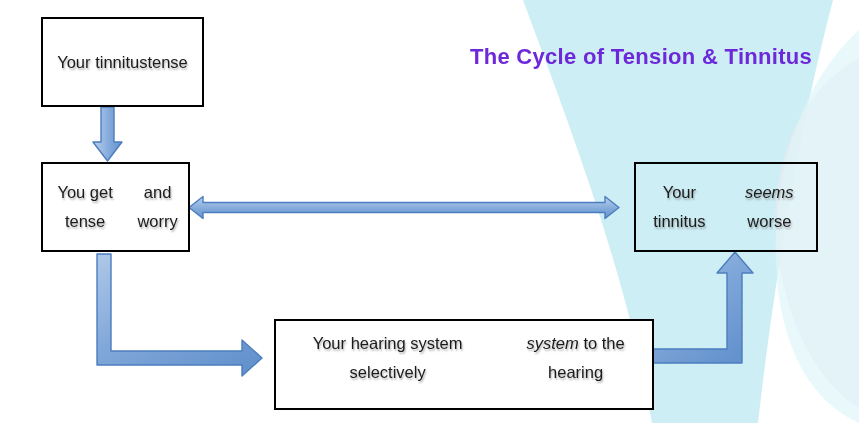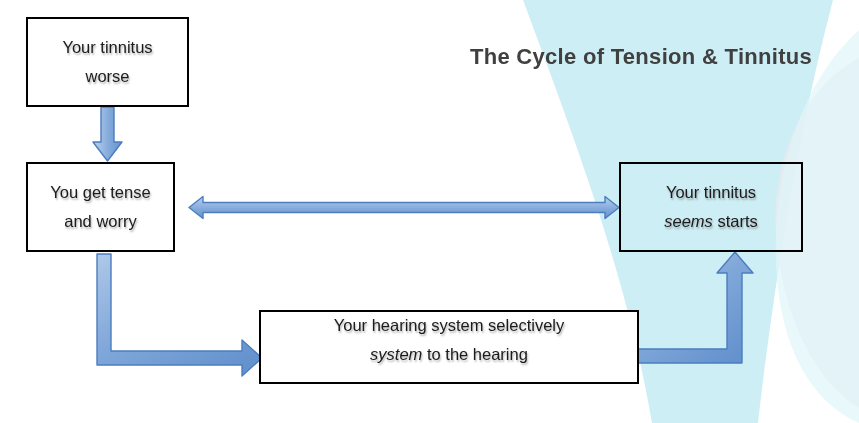--- a/index.html
+++ b/index.html
@@ -26,47 +26,48 @@
   .diagram-title {
     position: absolute;
     z-index: 2;
     left: 428px;
     top: 44px;
     width: 426px;
     text-align: center;
     font-size: 22px;
     font-weight: bold;
     letter-spacing: 0.3px;
-    color: #404040;
+    color: #6d28d9;
   }
   .node {
     position: absolute;
     z-index: 2;
     box-sizing: border-box;
     border: 2.5px solid #000000;
     background: #ffffff;
     display: flex;
-    flex-direction: column;
+    flex-direction: row;
     align-items: center;
     justify-content: center;
     text-align: center;
     font-size: 16.5px;
     line-height: 29px;
     color: #1b1b1b;
     text-shadow: 1px 2px 2px rgba(90,90,90,0.45);
+    margin-left: 15px;
   }
   .node--transparent { background: transparent; }
   .node .em {
     font-style: italic;
     font-weight: normal;
   }
   #box-start   { left: 26px;  top: 17px;  width: 163px; height: 90px; }
   #box-tense   { left: 26px;  top: 162px; width: 149px; height: 90px; }
   #box-worse   { left: 619px; top: 162px; width: 184px; height: 90px; }
-  #box-attends { left: 259px; top: 310px; width: 380px; height: 74px; padding-bottom: 14px; }
+  #box-attends { left: 259px; top: 319px; width: 380px; height: 91px; padding-bottom: 14px; }
 </style>
 </head>
 <body>
 
 <div class="canvas">
 
   <svg class="bg-svg" viewBox="0 0 859 423" aria-hidden="true">
     <path d="M523,0 C575,140 628,280 652,423 L758,423 C772,300 796,140 833,0 Z" fill="#cdeef5"></path>
     <path d="M859,58 C795,92 763,180 780,268 C793,338 822,385 859,408 L859,58 Z" fill="#e6eaf1" opacity="0.85"></path>
     <path d="M859,30 C798,85 772,180 776,265 C780,350 812,402 859,423 L859,30 Z" fill="#e0f5f9" opacity="0.7"></path>
@@ -97,31 +98,31 @@
 
     <path d="M97,254 H111 V351 H242 V340 L262,358 L242,376 V365 H97 Z" fill="url(#agD)" stroke="#4b7dbf" stroke-width="1.4" stroke-linejoin="round"></path>
 
     <path d="M638,349 H727 V273 H717 L735,252 L753,273 H742 V363 H638 Z" fill="url(#agD)" stroke="#4b7dbf" stroke-width="1.4" stroke-linejoin="round"></path>
   </svg>
 
   <div class="diagram-title">The Cycle of Tension &amp; Tinnitus</div>
 
   <div class="node" id="box-start">
     <div>Your tinnitus</div>
-    <div>worse</div>
+    <div>tense</div>
   </div>
 
   <div class="node" id="box-tense">
     <div>You get tense</div>
     <div>and worry</div>
   </div>
 
   <div class="node node--transparent" id="box-worse">
     <div>Your tinnitus</div>
-    <div><span class="em">seems</span><span> starts</span></div>
+    <div><span class="em">seems</span><span> worse</span></div>
   </div>
 
   <div class="node" id="box-attends">
     <div>Your hearing system selectively</div>
     <div><span class="em">system</span><span> to the hearing</span></div>
   </div>
 
 </div>
 
 </body></html>

